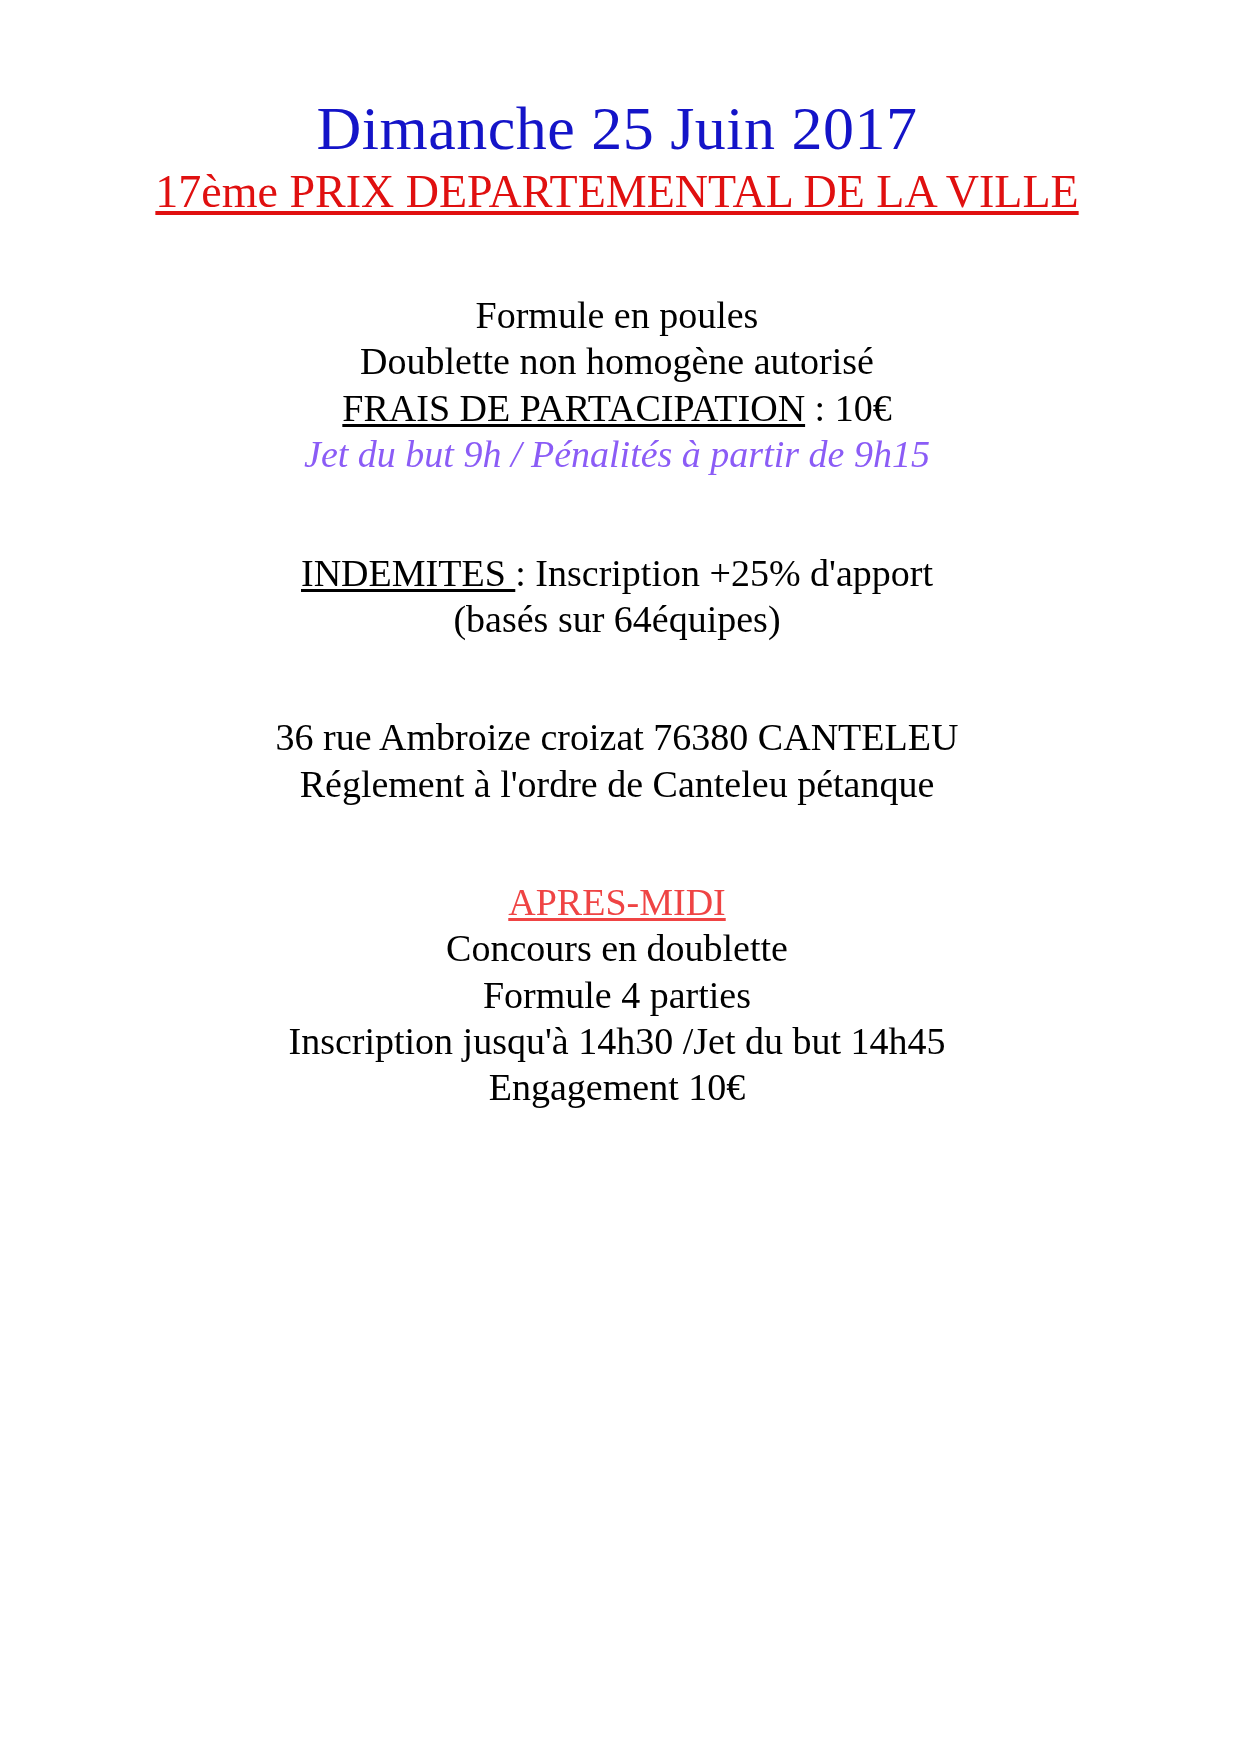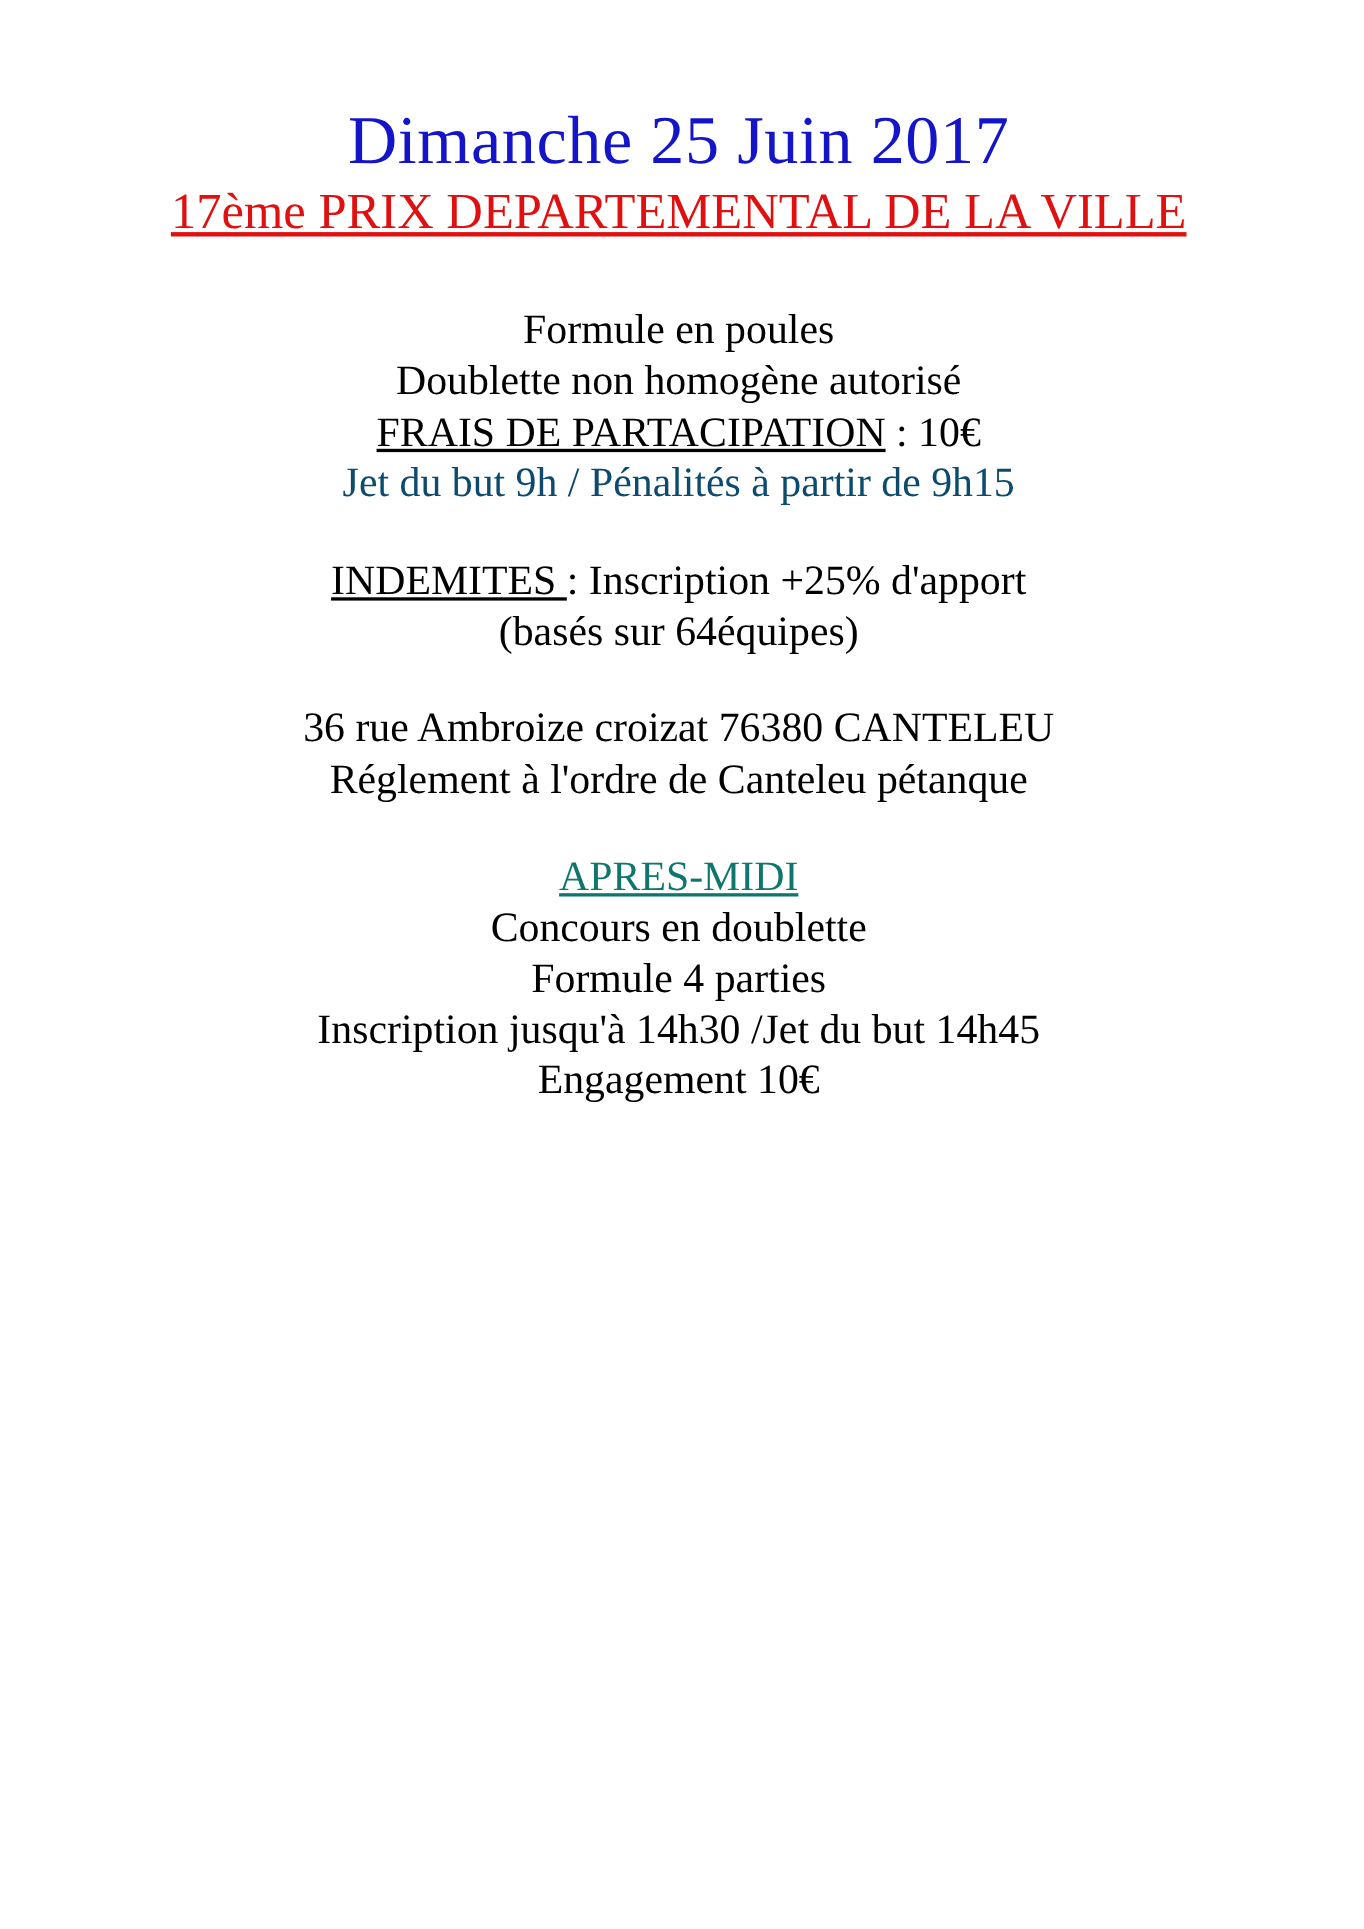--- a/index.html
+++ b/index.html
@@ -34,31 +34,31 @@
     font-size: 46px;
     line-height: 1.22;
     margin: 0;
     font-weight: normal;
     text-decoration: underline;
     text-underline-offset: 4px;
   }
   .block {
     font-size: 38px;
     line-height: 1.22;
-    margin: 1px;
+    margin: 16px;
   }
   .gap-lg { height: 56px; }
   .gap-md { height: 40px; }
   .gap-xl { height: 92px; }
   .line {
     display: block;
     white-space: nowrap;
   }
-  .red { color: #0c4a6e; }
-  .blue { color: #0f766e; }
+  .red { color: #8b5cf6; font-style: italic; }
+  .blue { color: #ef4444; }
   .u {
     text-decoration: underline;
     text-underline-offset: 3px;
   }
   .sec-title {
     display: block;
     font-size: 38px;
     text-decoration: underline;
     text-underline-offset: 3px;
   }

